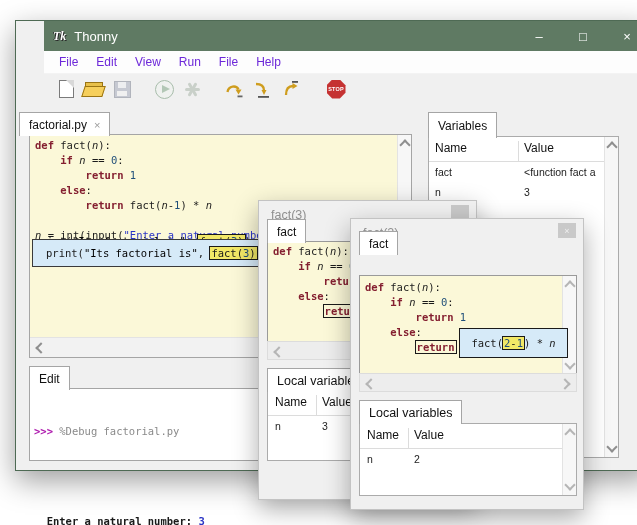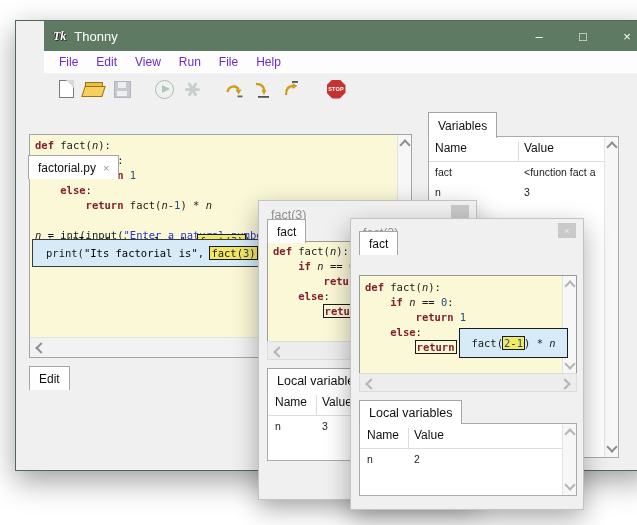--- a/index.html
+++ b/index.html
@@ -177,40 +177,45 @@
             <path d="M6 16 C6 9.5,9 7,13 7" fill="none" stroke="#cf9d1e" stroke-width="2.3"></path>
             <path d="M12.5 4 L17.5 7 L12.5 10 Z" fill="#cf9d1e"></path>
             <rect x="12" y="2" width="6" height="1.8" fill="#555"></rect>
           </svg>
         </div>
         <div class="tbicon gap-xl">
           <span class="stop8">STOP</span>
         </div>
       </div>
 
-    <div class="tab" style="left:12px;top:91px;height:23px;margin-top:43px;">
+    <div class="tab" style="left:3px;top:91px;height:23px;">
       <span>factorial.py</span>
       <span class="tabclose">×</span>
     </div>
     <div class="panel editor-box">
       <div class="code-area">
         <div class="code" id="editor-code"><div class="cl"><span class="kw">def</span><span class="pl"> fact(</span><span class="va">n</span><span class="pl">):</span></div><div class="cl"><span class="pl">    </span><span class="kw">if</span><span class="pl"> </span><span class="va">n</span><span class="pl"> == </span><span class="nu">0</span><span class="pl">:</span></div><div class="cl"><span class="pl">        </span><span class="kw">return</span><span class="pl"> </span><span class="nu">1</span></div><div class="cl"><span class="pl">    </span><span class="kw">else</span><span class="pl">:</span></div><div class="cl"><span class="pl">        </span><span class="kw">return</span><span class="pl"> fact(</span><span class="va">n</span><span class="pl">-</span><span class="nu">1</span><span class="pl">) * </span><span class="va">n</span></div><div class="cl">&nbsp;</div><div class="cl"><span class="va">n</span><span class="pl"> = int(input(</span><span class="stx">"Enter a natural number: "</span><span class="pl">))</span></div></div>
         <div class="artifact" id="artifact-line"><span class="pl">print(</span><span class="stx">"Its factorial is"</span><span class="pl">, </span><span class="ebox"><span class="pl">fact(</span><span class="nu">3</span><span class="pl">)</span></span><span class="pl">)</span></div>
         <div class="focus-box" id="focus-line"><span class="pl">print(</span><span class="stx">"Its factorial is"</span><span class="pl">, </span><span class="ebox"><span class="pl">fact(</span><span class="nu">3</span><span class="pl">)</span></span><span class="pl">)</span></div>
       </div>
       <div class="vscroll">
         <span class="chev up"></span>
       </div>
       <div class="hscroll">
         <span class="chev left"></span>
       </div>
     </div>
 
     <div class="tab" style="left:13px;top:345px;height:23px;">
       <span>Edit</span>
+    </div>
+    <div class="panel shell-box">
+      <div><span class="prompt">&gt;&gt;&gt;</span><span> </span><span class="cmd">%Debug factorial.py</span></div>
+      <div class="cl">&nbsp;</div>
+      <div><span class="sout">  Enter a natural number: </span><span class="sin">3</span></div>
     </div>
 
     <div class="tab" style="left:412px;top:91px;height:25px;">
       <span>Variables</span>
     </div>
     <div class="tv vars-box" id="vars-table">
         <div class="thead">
           <span class="c0">Name</span>
           <span class="c1">Value</span>
           <span class="tdiv"></span>

